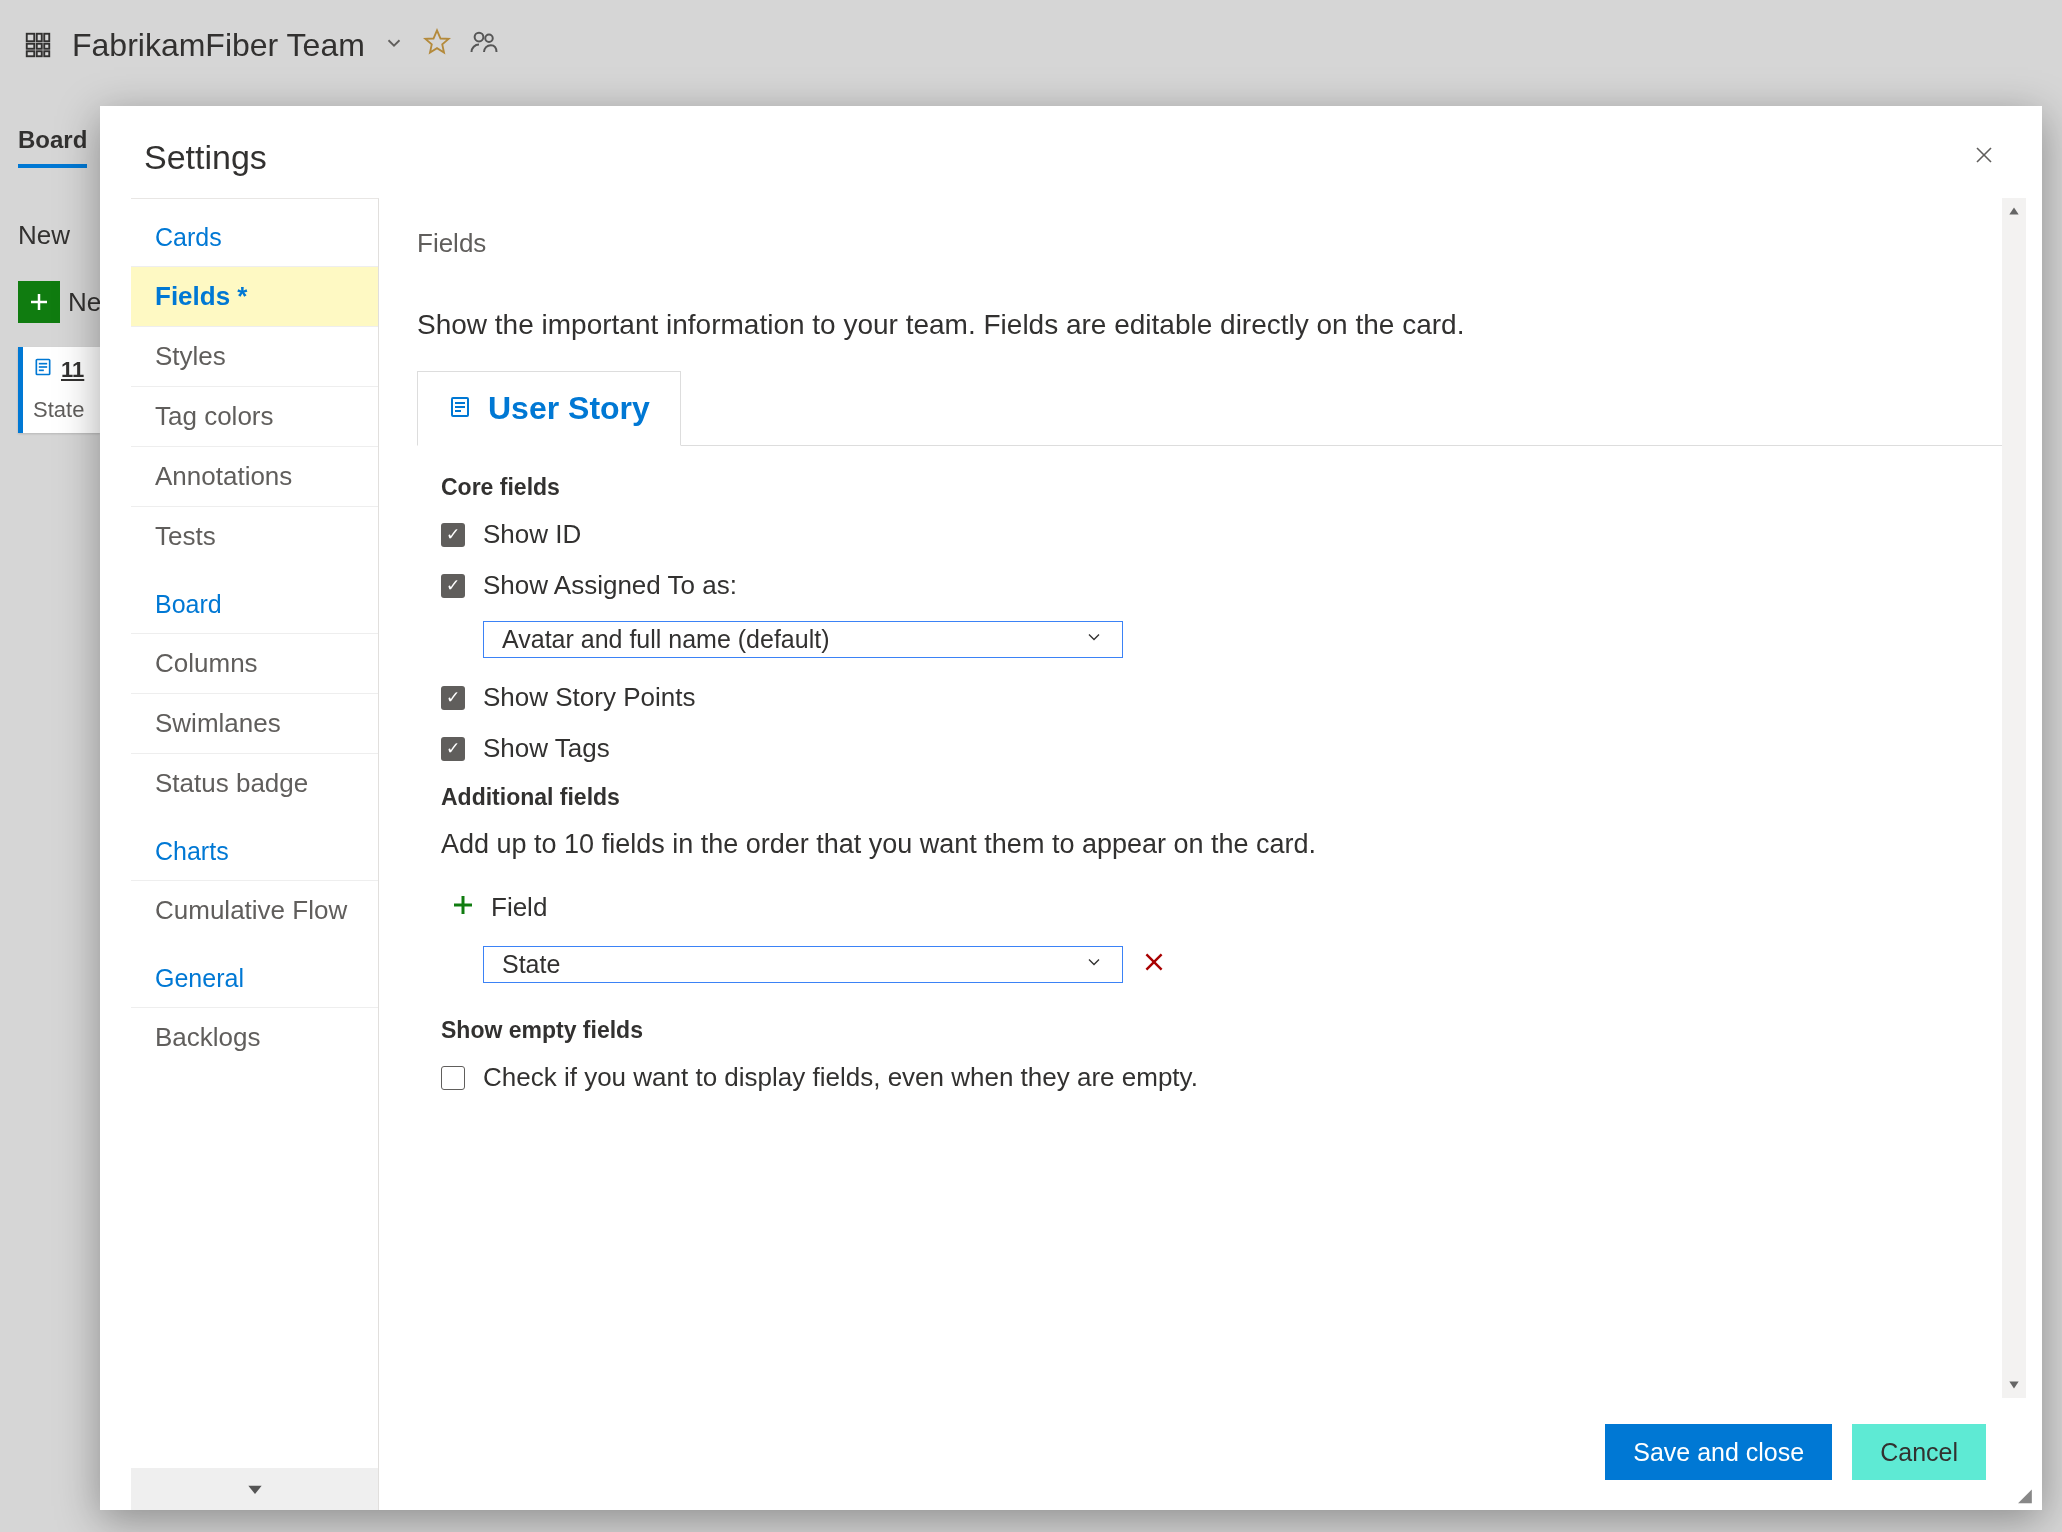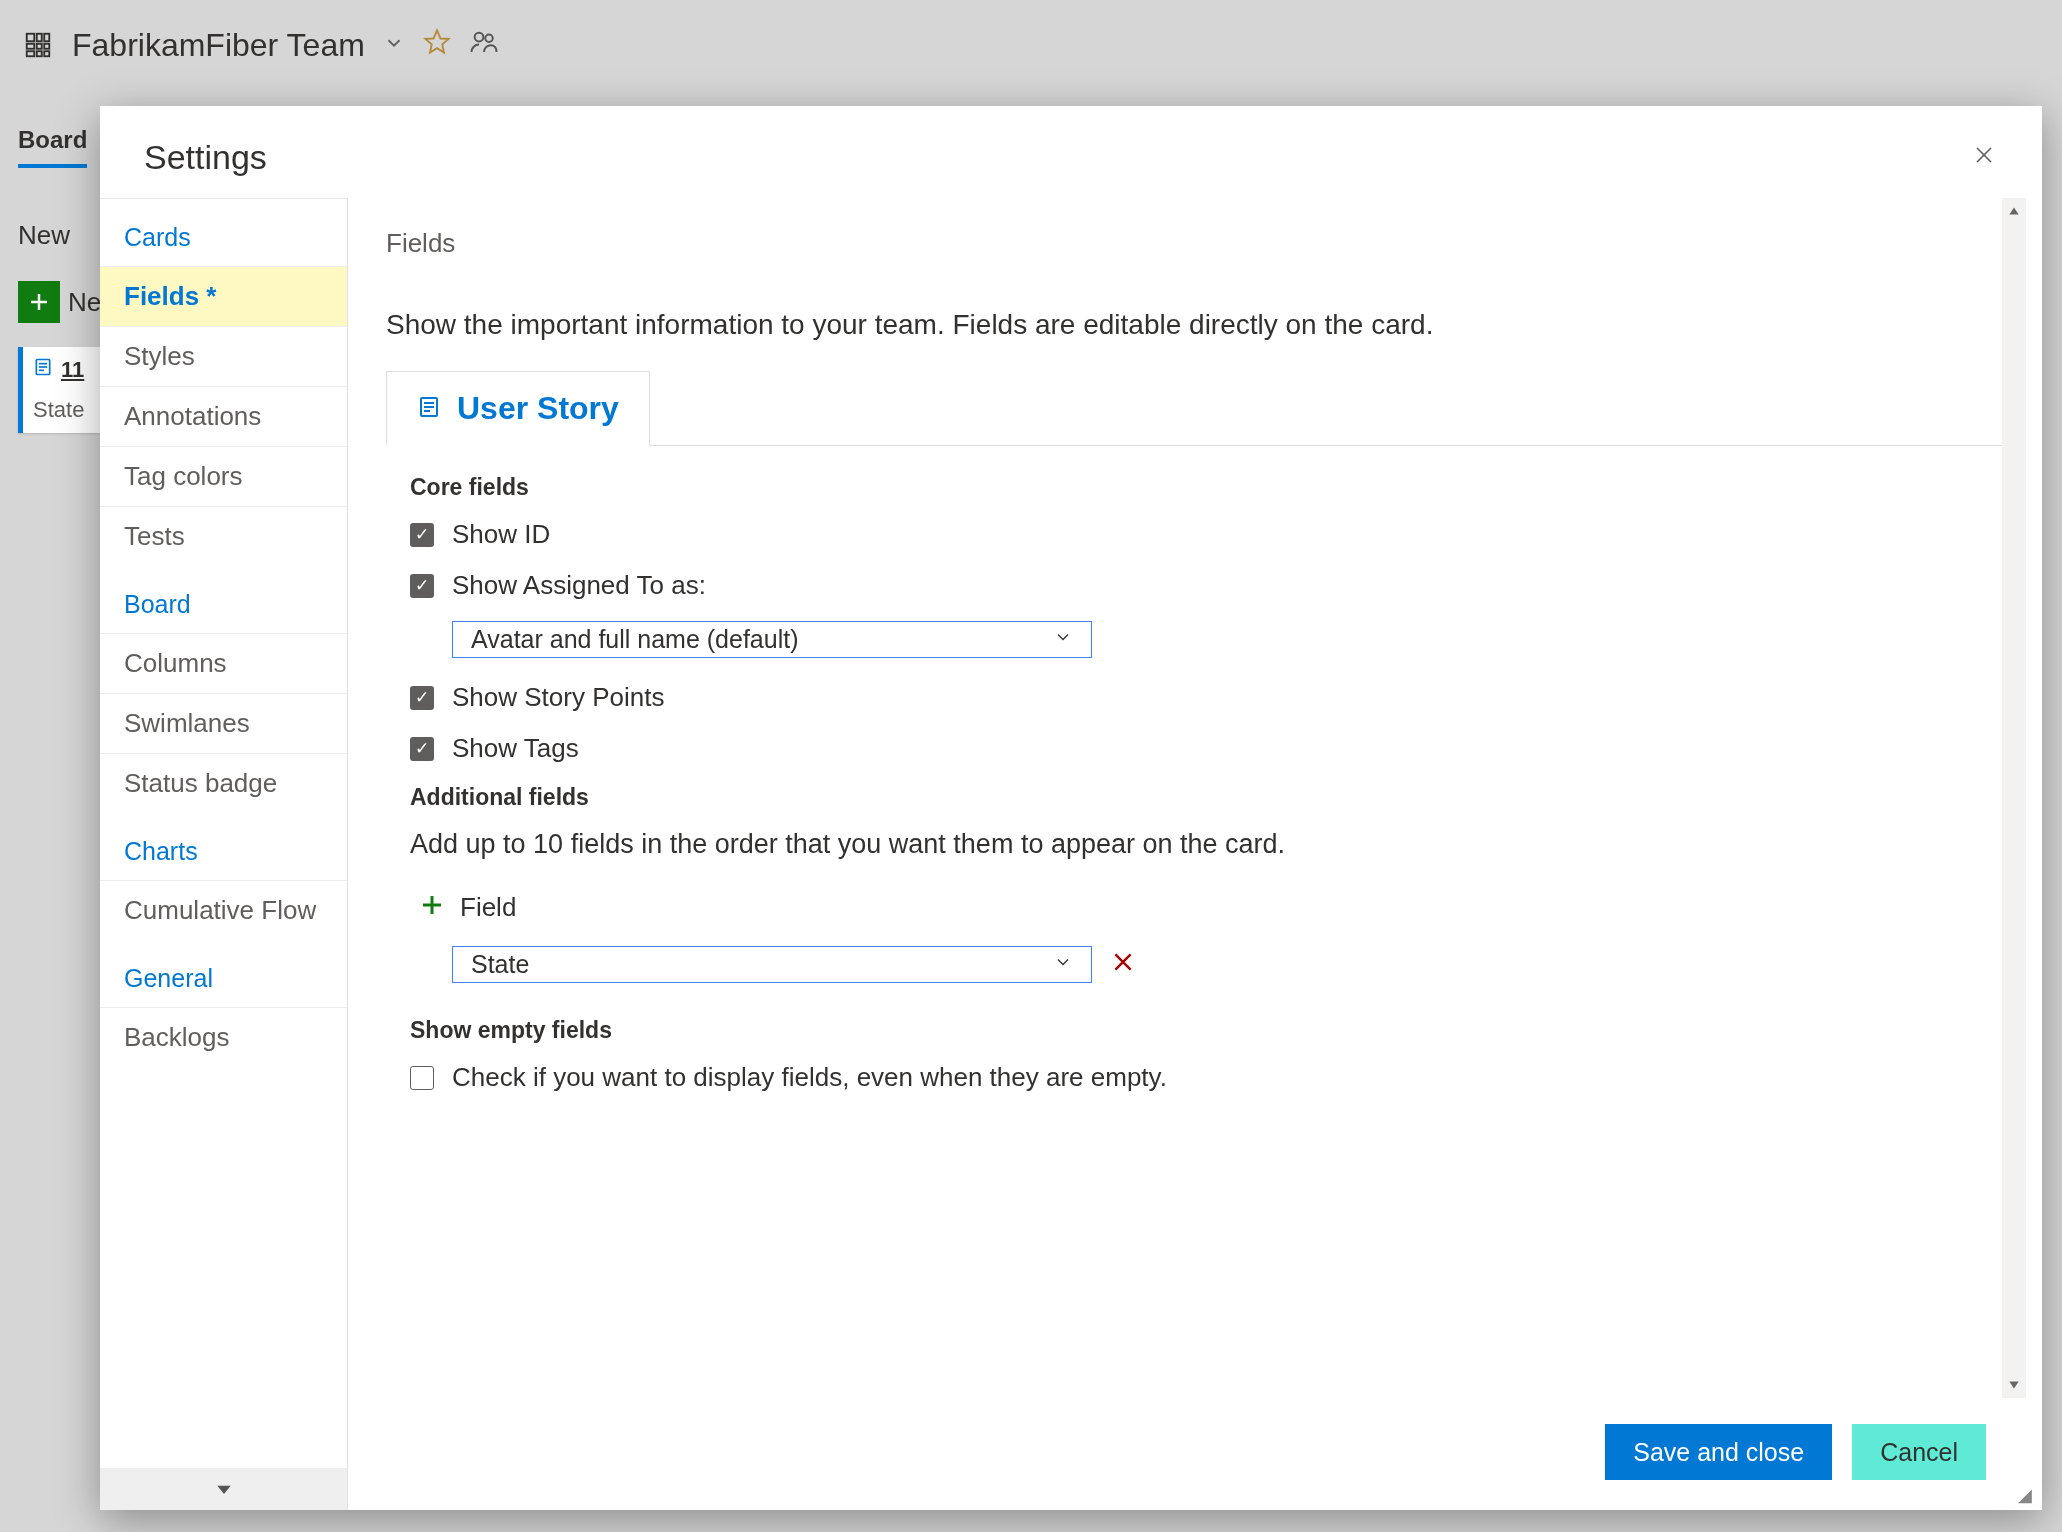--- a/index.html
+++ b/index.html
@@ -125,20 +125,21 @@
 
     
     .left-nav {
       width: 248px;
       border-right: 1px solid #e1dfdd;
       overflow-y: auto;
       display: flex;
       flex-direction: column;
       background: #fff;
       border-top: 1px solid #e8e6e4;
+      margin-left: 31px;
     }
     .nav-section-header {
       color: #0078d4;
       font-size: 25px;
       padding: 24px 24px 14px 24px;
     }
     .nav-item {
       padding: 14px 24px;
       font-size: 26px;
       color: #605e5c;
@@ -420,22 +421,22 @@
         </svg>
     </div>
   </div>
 
   <div class="dialog-body">
 
     <div class="left-nav">
       <div class="nav-section-header">Cards</div>
       <div class="nav-item selected">Fields *</div>
       <div class="nav-item">Styles</div>
+      <div class="nav-item">Tag colors</div>
       <div class="nav-item">Annotations</div>
-      <div class="nav-item">Tag colors</div>
       <div class="nav-item">Tests</div>
 
       <div class="nav-section-header">Board</div>
       <div class="nav-item">Columns</div>
       <div class="nav-item">Swimlanes</div>
       <div class="nav-item">Status badge</div>
 
       <div class="nav-section-header">Charts</div>
       <div class="nav-item">Cumulative Flow</div>
 

